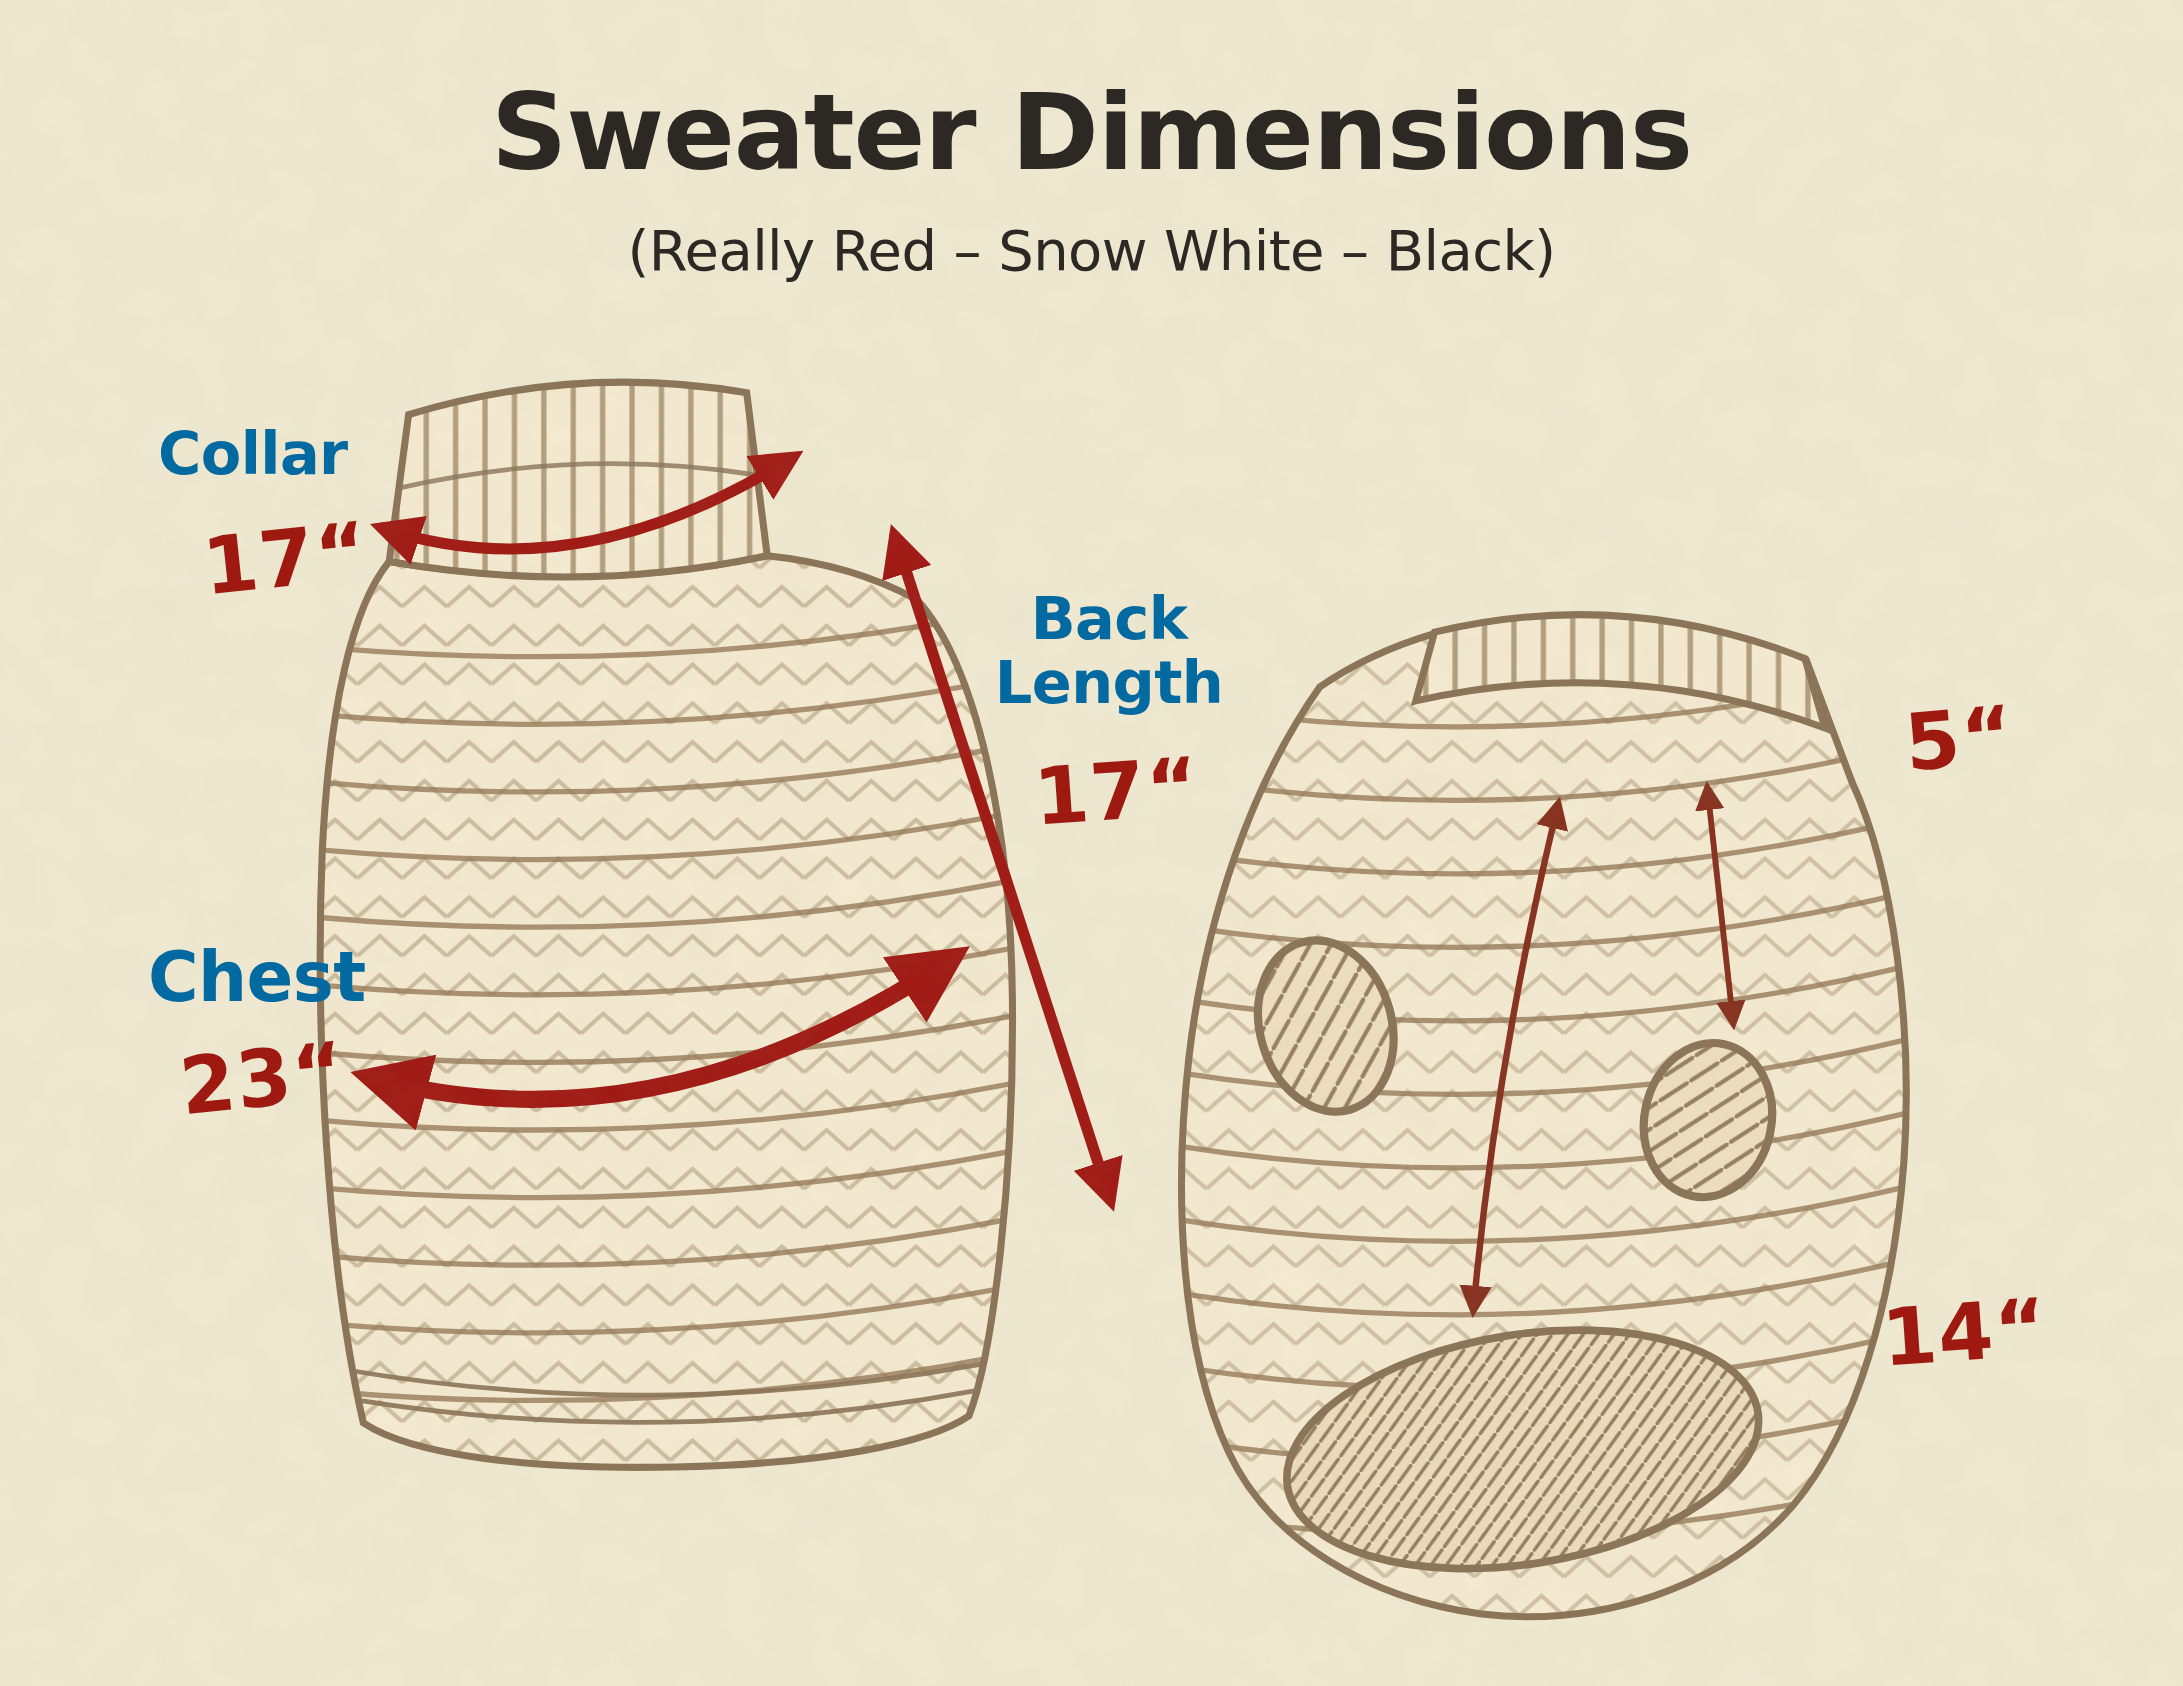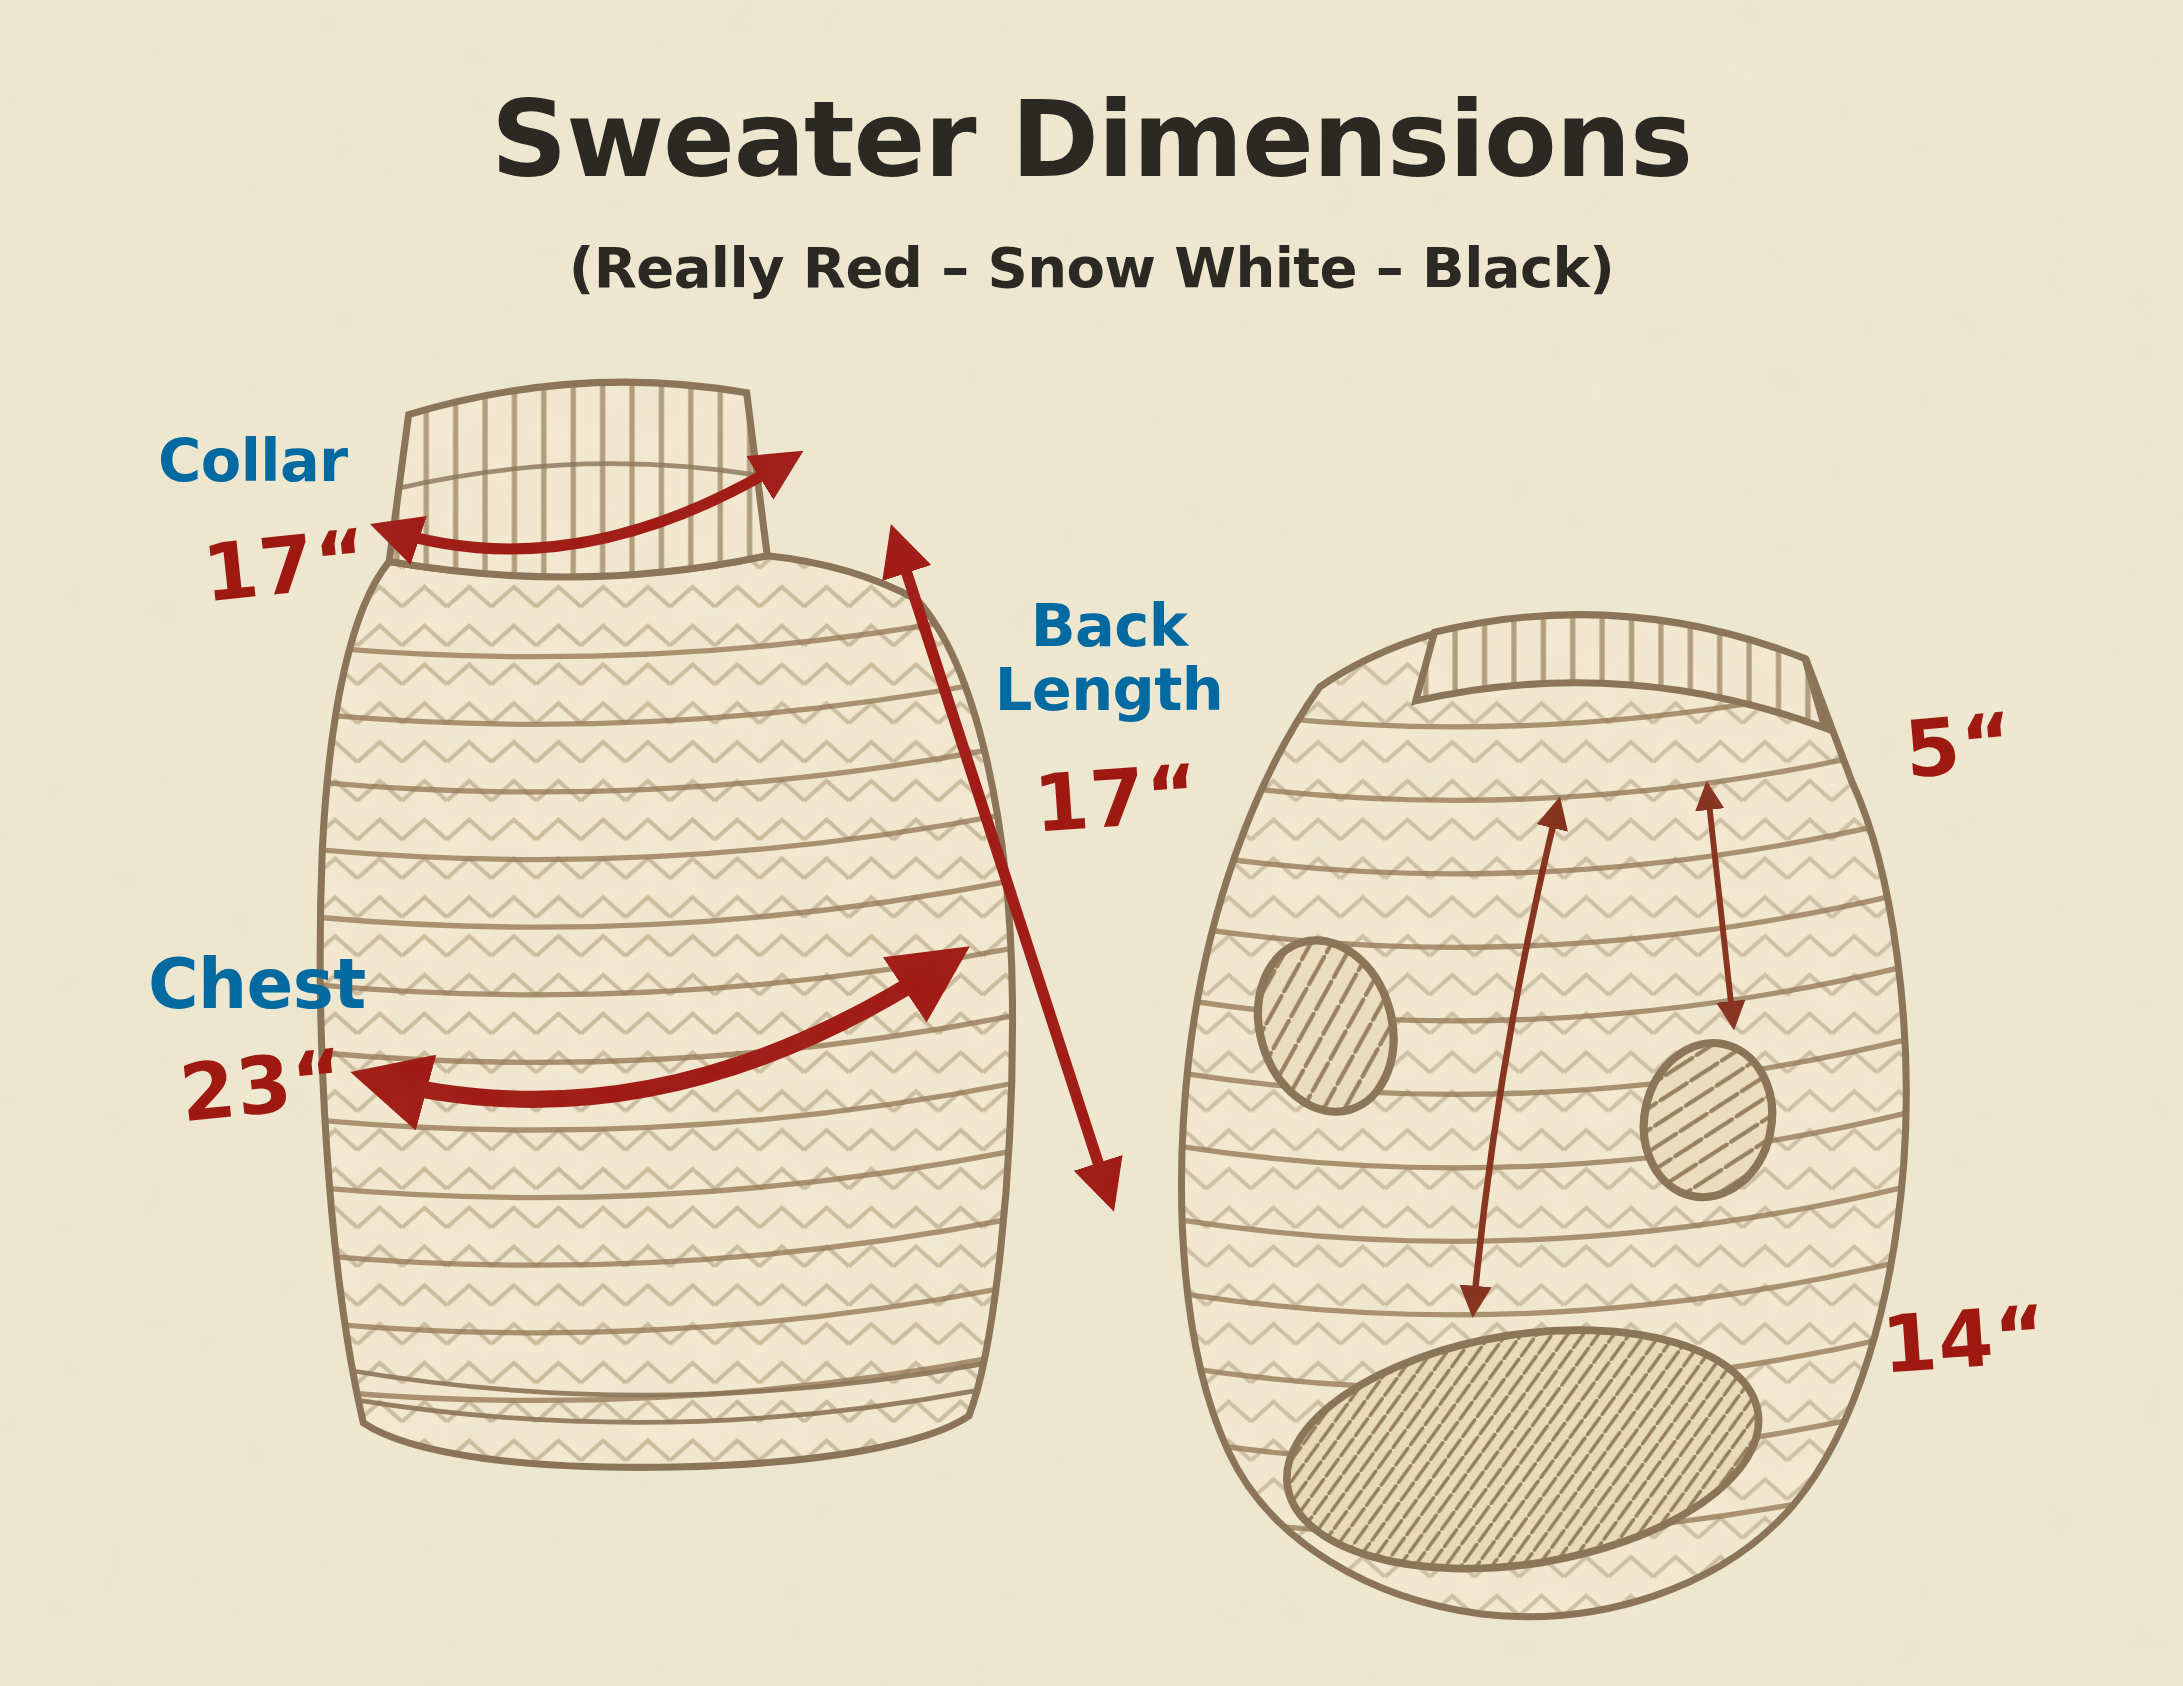--- a/index.html
+++ b/index.html
@@ -3,30 +3,30 @@
 <meta charset="utf-8">
 <style>
   html,body{margin:0;padding:0;}
   body{
     width:2183px;height:1687px;position:relative;overflow:hidden;
     background:#f1ead3;
     font-family:"DejaVu Sans","Liberation Sans",sans-serif;
   }
   .stage{position:absolute;inset:0;}
   svg.art{position:absolute;left:0;top:0;}
-  .label-layer{position:absolute;inset:0;z-index:4;margin-top:7px;}
+  .label-layer{position:absolute;inset:0;z-index:4;}
   .lbl{position:absolute;color:#0369a1;font-weight:bold;line-height:1.08;letter-spacing:-0.6px;}
   .val{position:absolute;color:#9e1a10;font-weight:bold;letter-spacing:1.2px;}
   .title{
     position:absolute;left:0;right:0;top:71px;text-align:center;
     font-size:106px;font-weight:bold;color:#2c2823;letter-spacing:-1.2px;
   }
   .subtitle{
-    position:absolute;left:0;right:0;top:228px;text-align:center;
-    font-size:56px;font-weight:bold;color:#2c2823;letter-spacing:-0.6px;
+    position:absolute;left:0;right:0;top:218px;text-align:center;
+    font-size:56px;font-weight:normal;color:#2c2823;letter-spacing:-0.6px;
   }
   .collar-label{left:158px;top:422px;font-size:59px;}
   .collar-value{left:203px;top:513px;font-size:79px;transform:rotate(-6deg);}
   .chest-label{left:148px;top:940px;font-size:69px;}
   .chest-value{left:180px;top:1033px;font-size:79px;transform:rotate(-6deg);}
   .backlen-label{left:971px;top:587px;font-size:59px;width:276px;text-align:center;}
   .backlen-value{left:1034px;top:746px;font-size:79px;transform:rotate(-4deg);}
   .c2a-label{left:1693px;top:583px;font-size:59px;}
   .c2a-value{left:1905px;top:693px;font-size:79px;transform:rotate(-5deg);}
   .under-label{left:1851px;top:1128px;font-size:56px;width:306px;}

